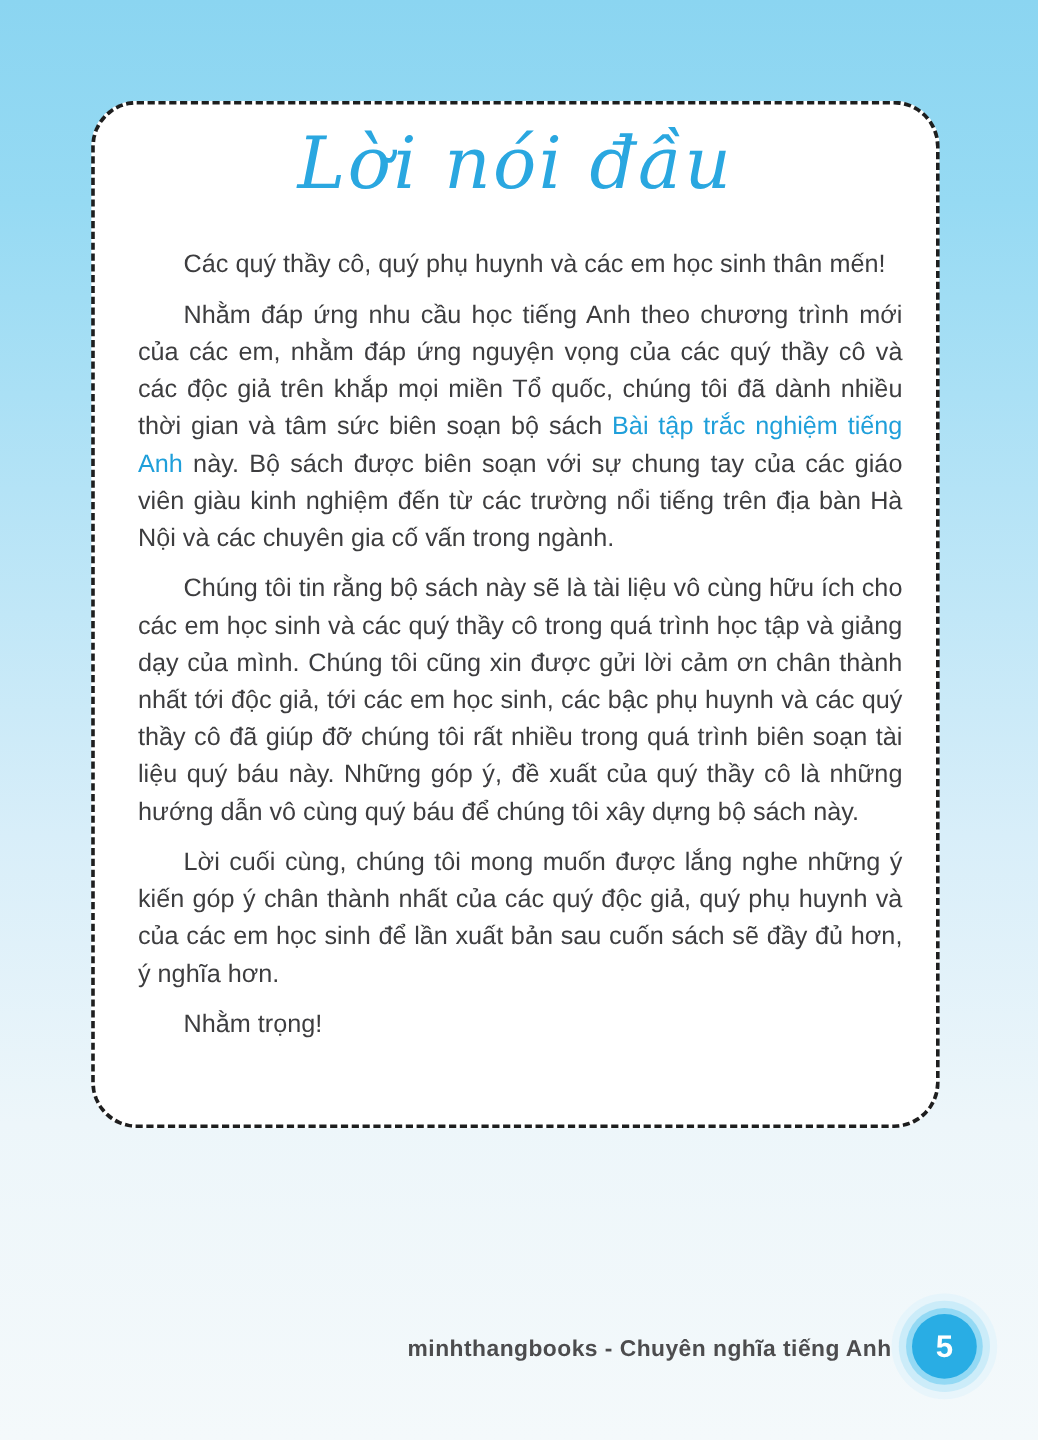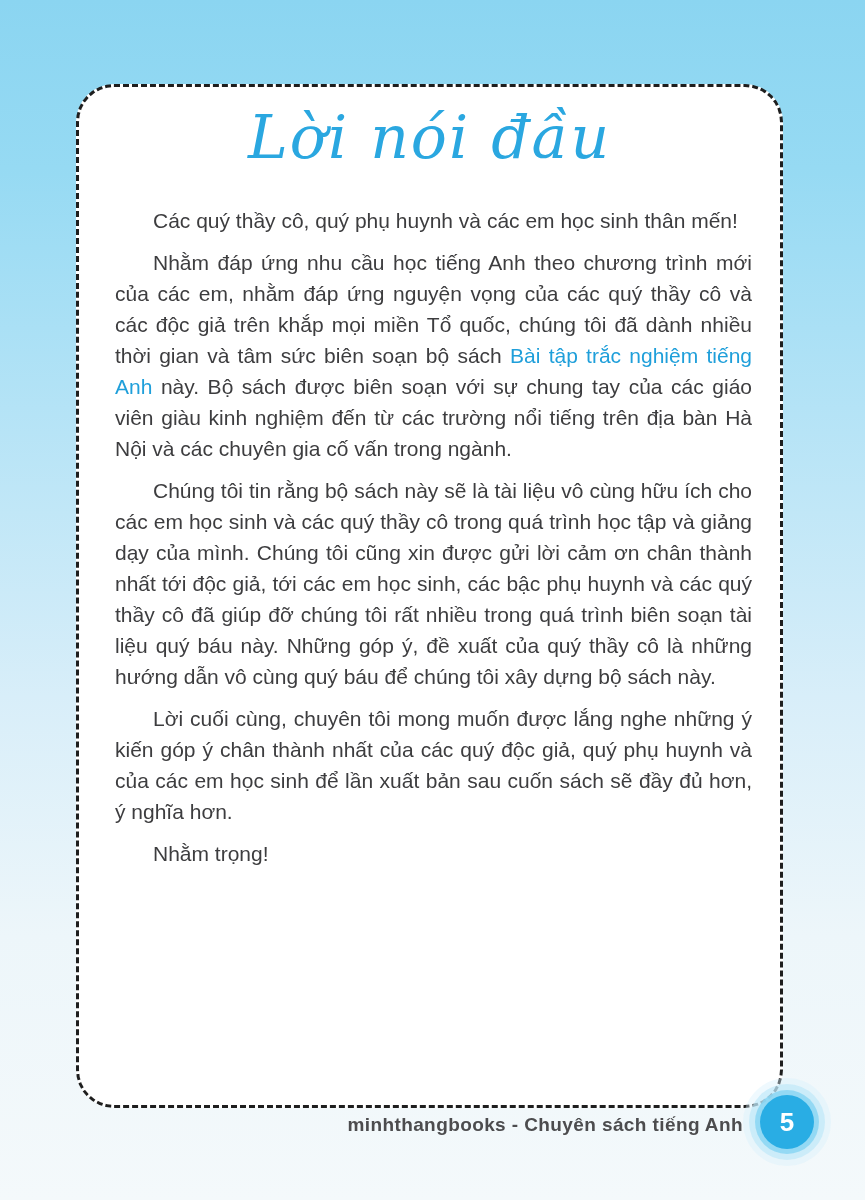--- a/index.html
+++ b/index.html
@@ -14,21 +14,21 @@
     height: 1200px;
     background: linear-gradient(180deg,
       #8bd5f1 0%, #96daf3 14%, #b4e3f6 34%,
       #d8eef9 58%, #edf6fa 78%, #f4f9fb 100%);
   }
   .card {
     position: absolute;
     left: 76px;
     top: 84px;
     width: 707px;
-    height: 1024px;
+    height: 856px;
     background: #ffffff;
     border: 3px dashed #1e1e1e;
     border-radius: 38px;
   }
   .title {
     margin-top: 14px;
     text-align: center;
     font-family: "DejaVu Serif", serif;
     font-style: italic;
     font-size: 60px;
@@ -93,25 +93,25 @@
   <div class="card">
     <div class="title">Lời nói đầu</div>
 
     <div class="content">
       <p>Các quý thầy cô, quý phụ huynh và các em học sinh thân mến!</p>
 
       <p><span>Nhằm đáp ứng nhu cầu học tiếng Anh theo chương trình mới của các em, nhằm đáp ứng nguyện vọng của các quý thầy cô và các độc giả trên khắp mọi miền Tổ quốc, chúng tôi đã dành nhiều thời gian và tâm sức biên soạn bộ sách </span><span class="highlight">Bài tập trắc nghiệm tiếng Anh</span><span> này. Bộ sách được biên soạn với sự chung tay của các giáo viên giàu kinh nghiệm đến từ các trường nổi tiếng trên địa bàn Hà Nội và các chuyên gia cố vấn trong ngành.</span></p>
 
       <p>Chúng tôi tin rằng bộ sách này sẽ là tài liệu vô cùng hữu ích cho các em học sinh và các quý thầy cô trong quá trình học tập và giảng dạy của mình. Chúng tôi cũng xin được gửi lời cảm ơn chân thành nhất tới độc giả, tới các em học sinh, các bậc phụ huynh và các quý thầy cô đã giúp đỡ chúng tôi rất nhiều trong quá trình biên soạn tài liệu quý báu này. Những góp ý, đề xuất của quý thầy cô là những hướng dẫn vô cùng quý báu để chúng tôi xây dựng bộ sách này.</p>
 
-      <p>Lời cuối cùng, chuyên tôi mong muốn được lắng nghe những ý kiến góp ý chân thành nhất của các quý độc giả, quý phụ huynh và của các em học sinh để lần xuất bản sau cuốn sách sẽ đầy đủ hơn, ý nghĩa hơn.</p>
+      <p>Lời cuối cùng, chúng tôi mong muốn được lắng nghe những ý kiến góp ý chân thành nhất của các quý độc giả, quý phụ huynh và của các em học sinh để lần xuất bản sau cuốn sách sẽ đầy đủ hơn, ý nghĩa hơn.</p>
 
       <p class="closing">Nhằm trọng!</p>
     </div>
   </div>
 
-  <div class="footer-text">minhthangbooks - Chuyên sách tiếng Anh</div>
+  <div class="footer-text">minhthangbooks - Chuyên nghĩa tiếng Anh</div>
 
   <div class="page-badge">
       <span>5</span>
     </div>
 
 </div>
 
 </body></html>

